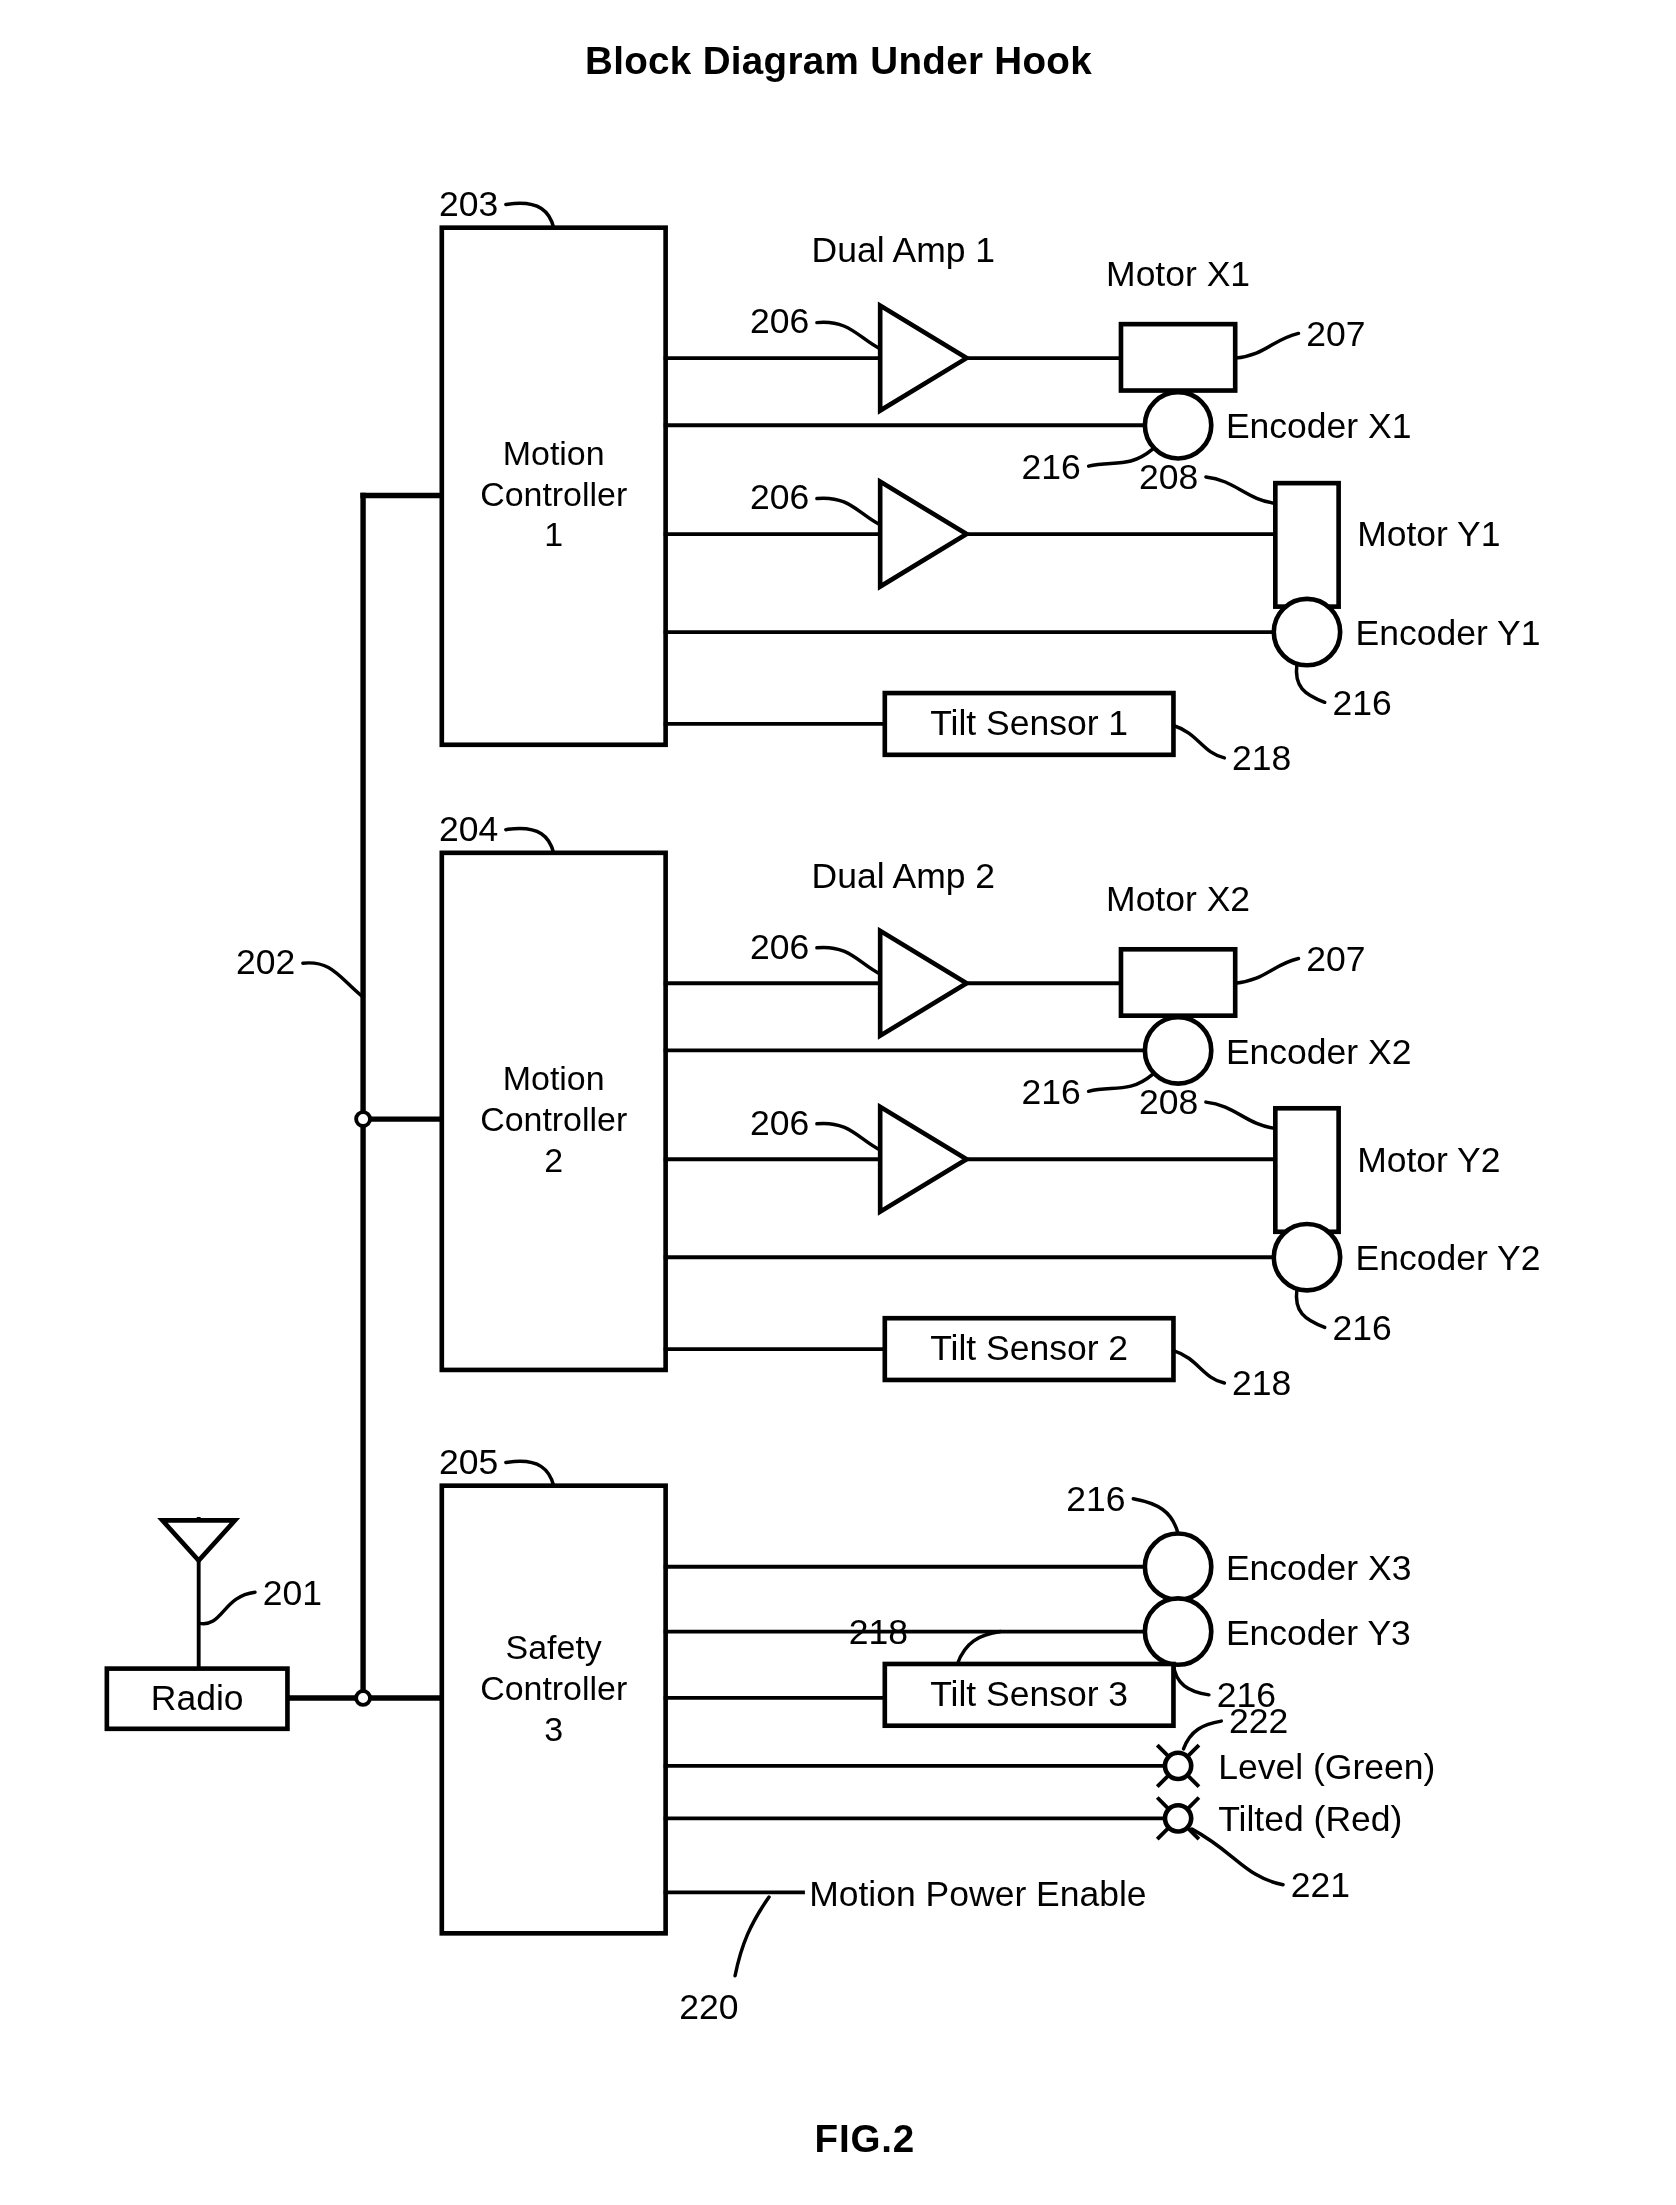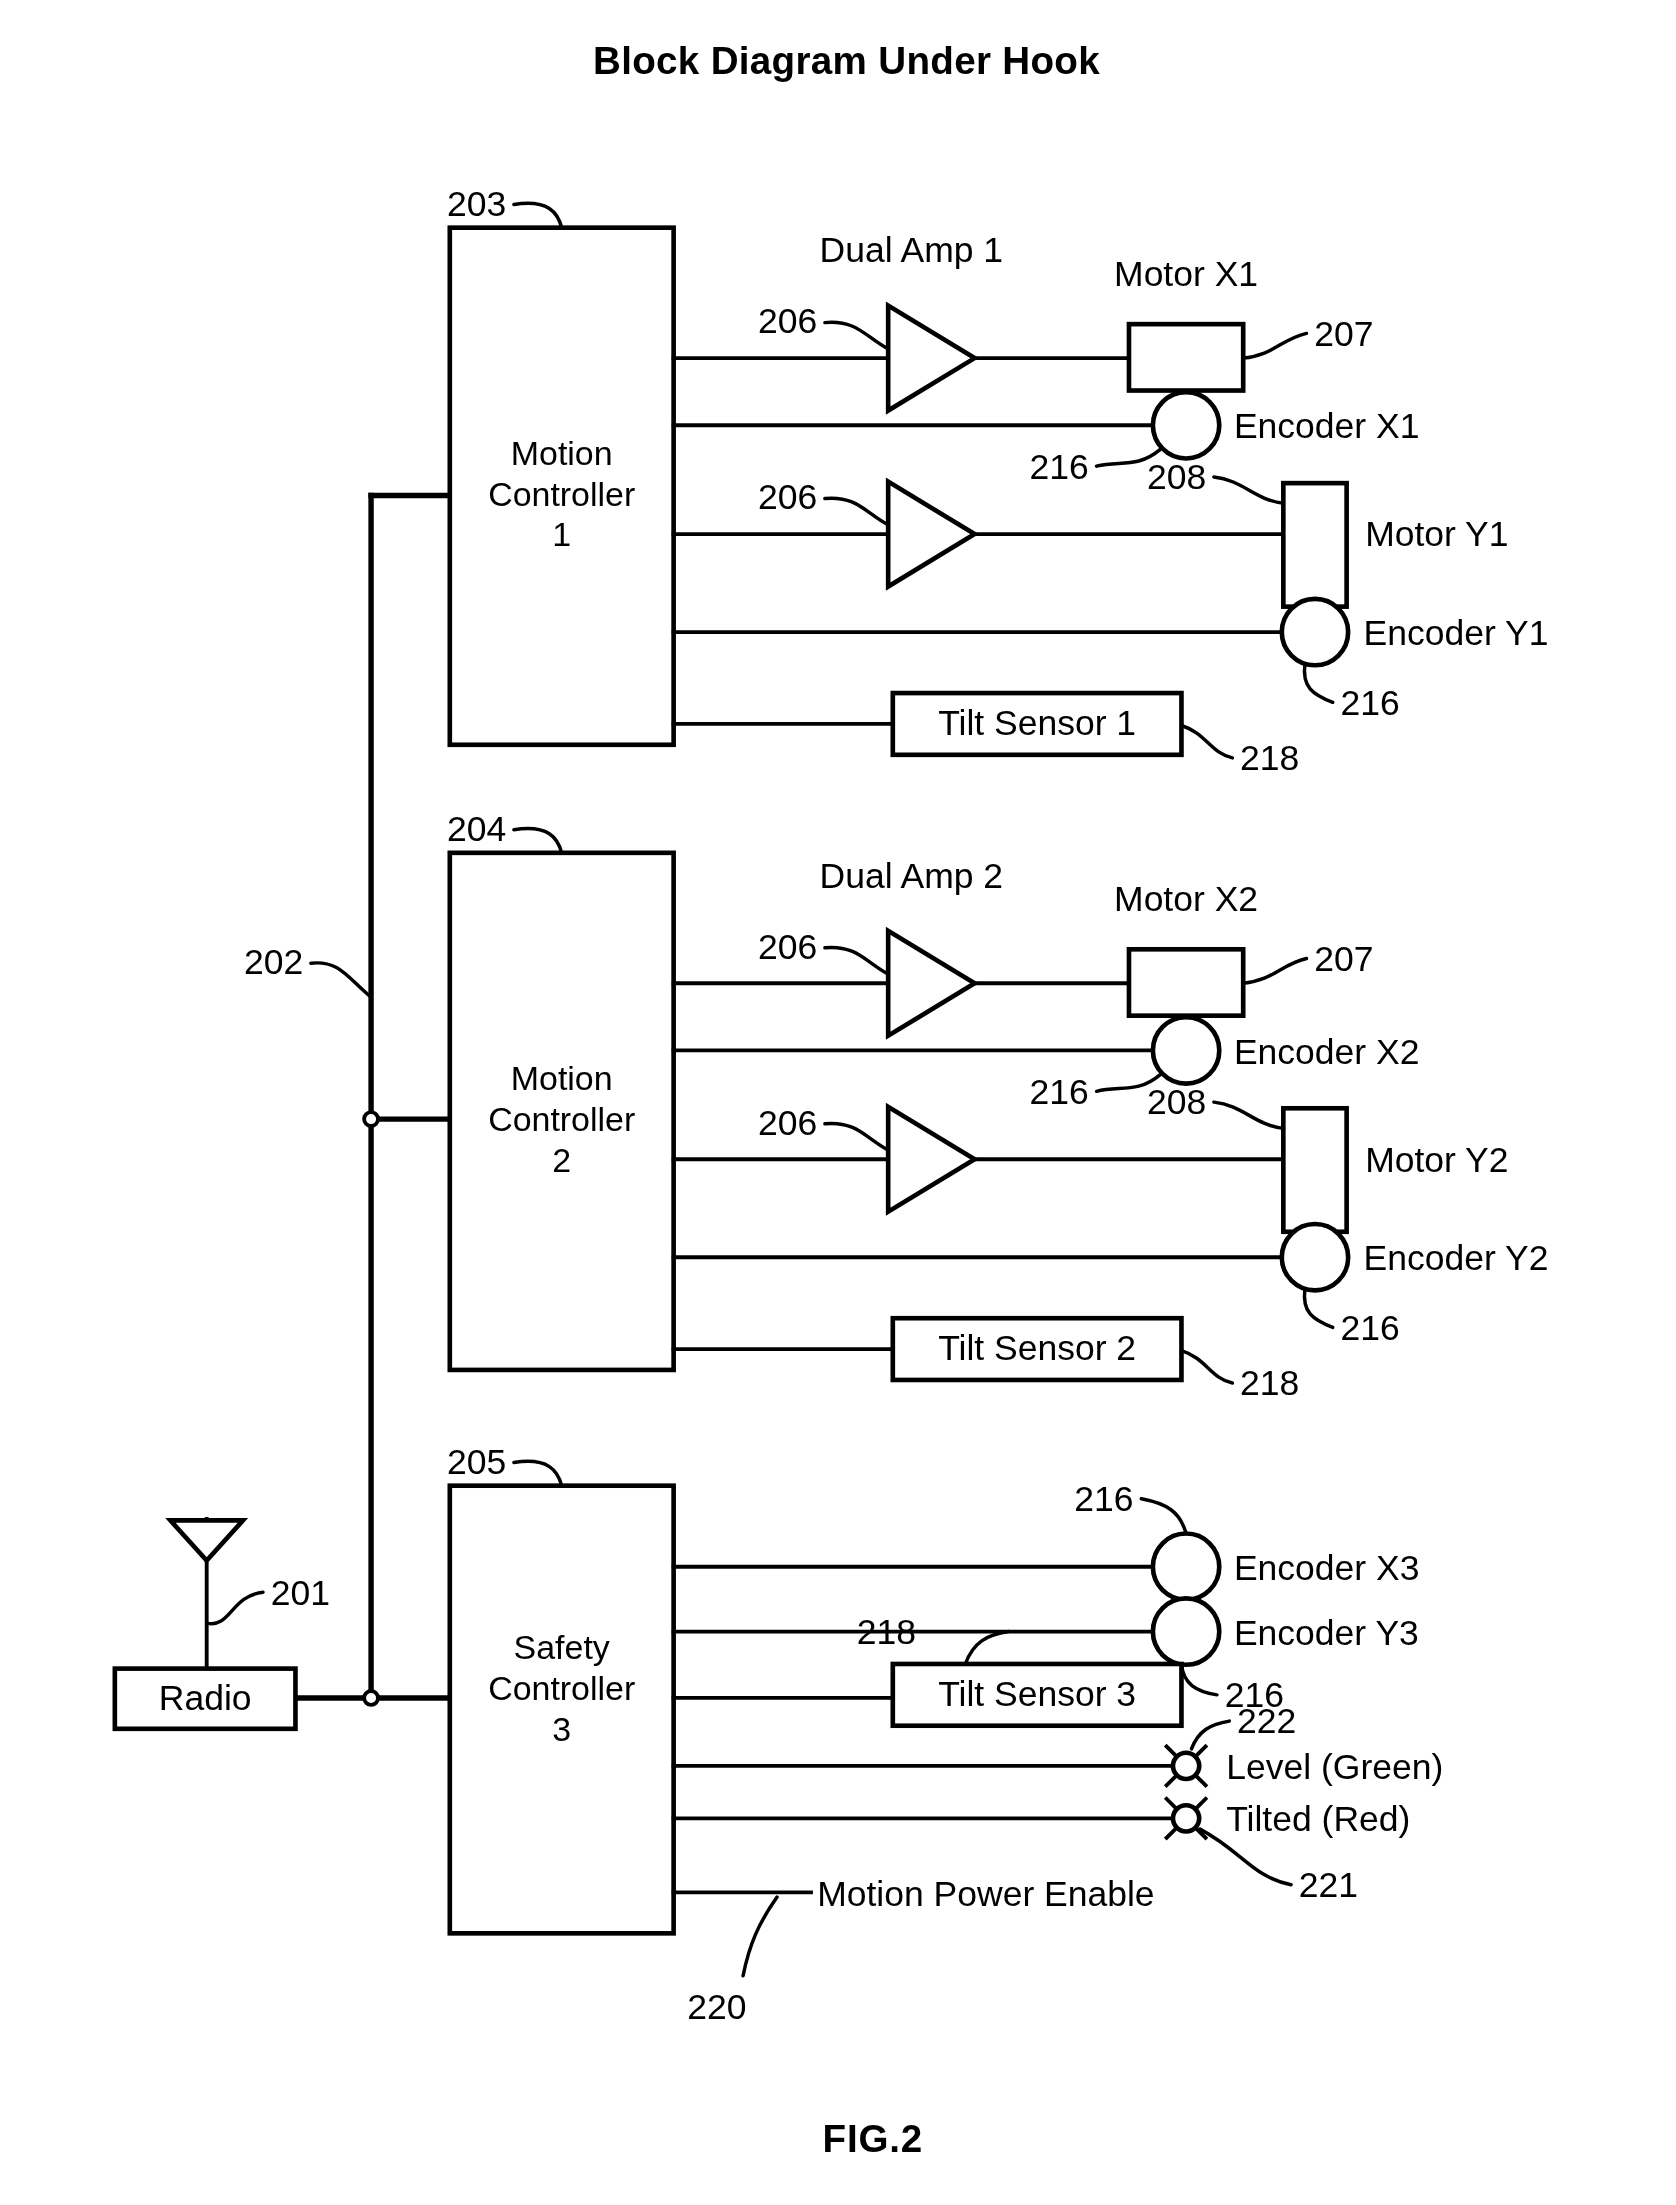--- a/index.html
+++ b/index.html
@@ -12,21 +12,20 @@
     width: 1677px;
     height: 2205px;
     font-family: "Liberation Sans", sans-serif;
     color: #000000;
     overflow: hidden;
   }
   #fig-root {
     position: relative;
     width: 1375px;
     height: 2205px;
-    margin-left: 8px;
   }
   svg#diagram {
     display: block;
     width: 1677px;
     height: 2205px;
   }
   .wire { stroke: #000; stroke-width: 5; fill: none; stroke-linecap: square; }
   .wire-thick { stroke: #000; stroke-width: 7; fill: none; stroke-linecap: square; }
   .box { stroke: #000; stroke-width: 6; fill: #ffffff; }
   .shape { stroke: #000; stroke-width: 6; fill: #ffffff; }

